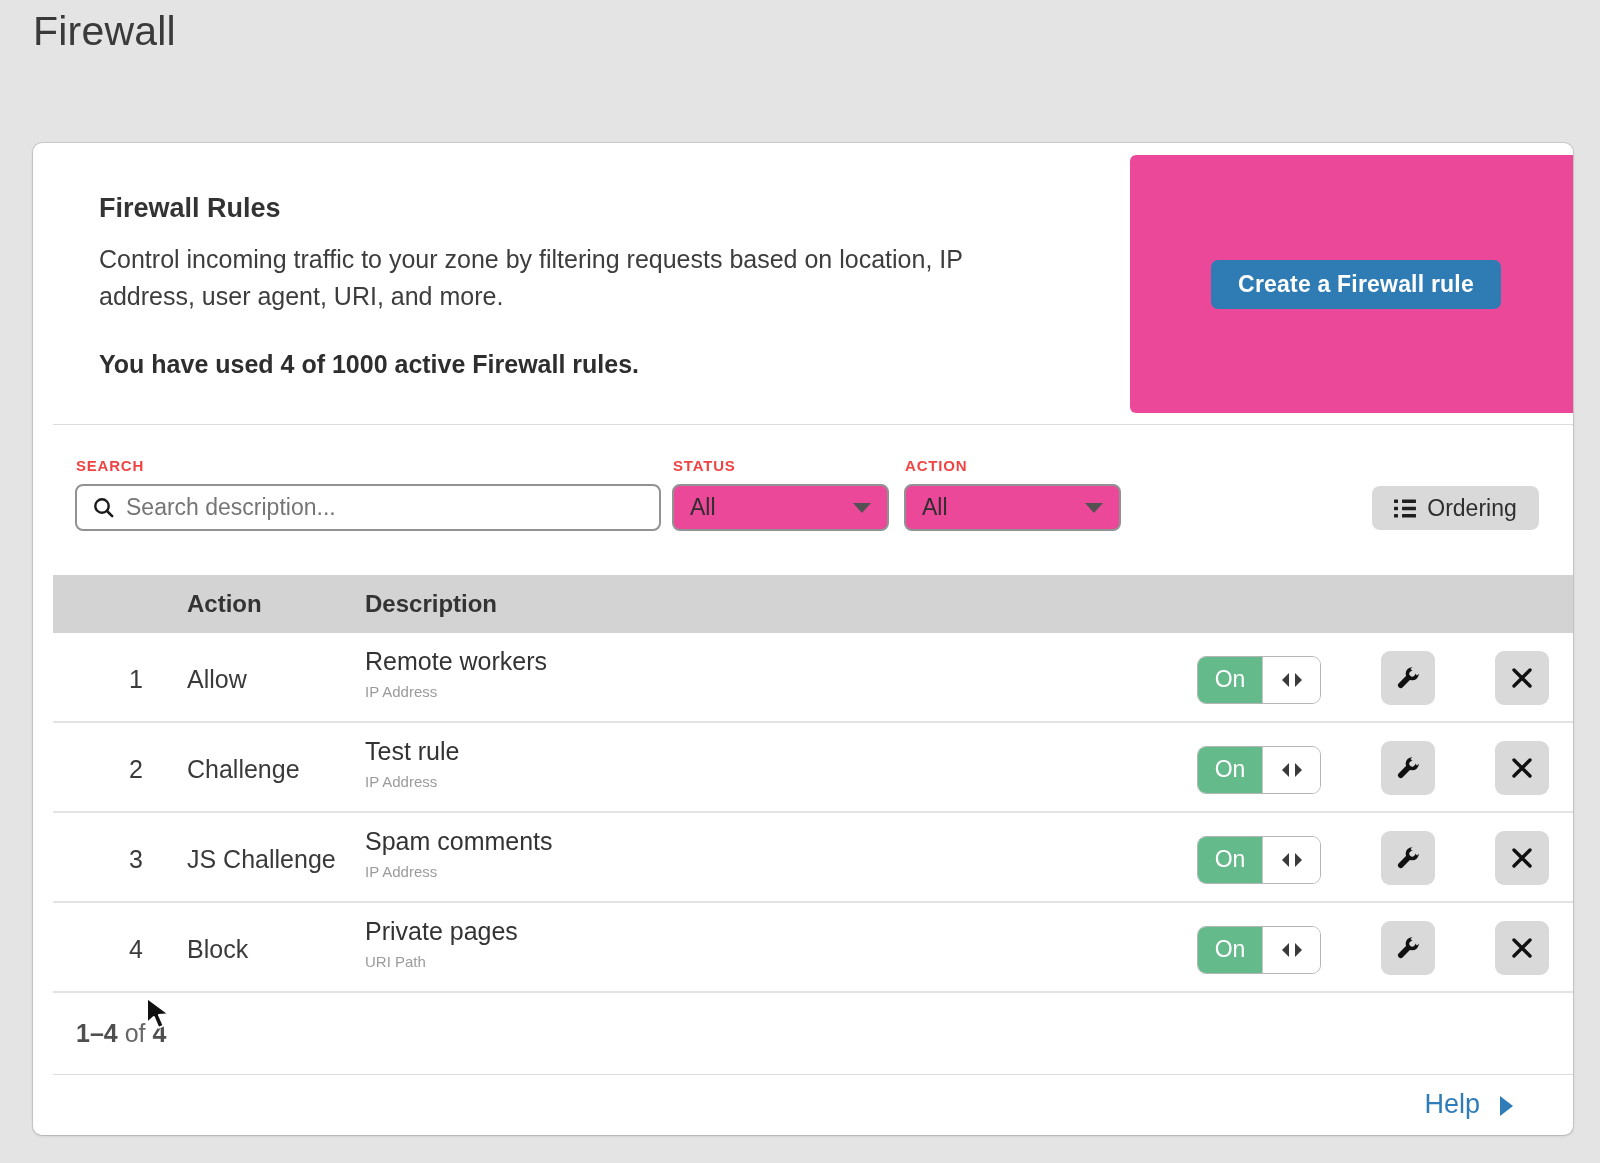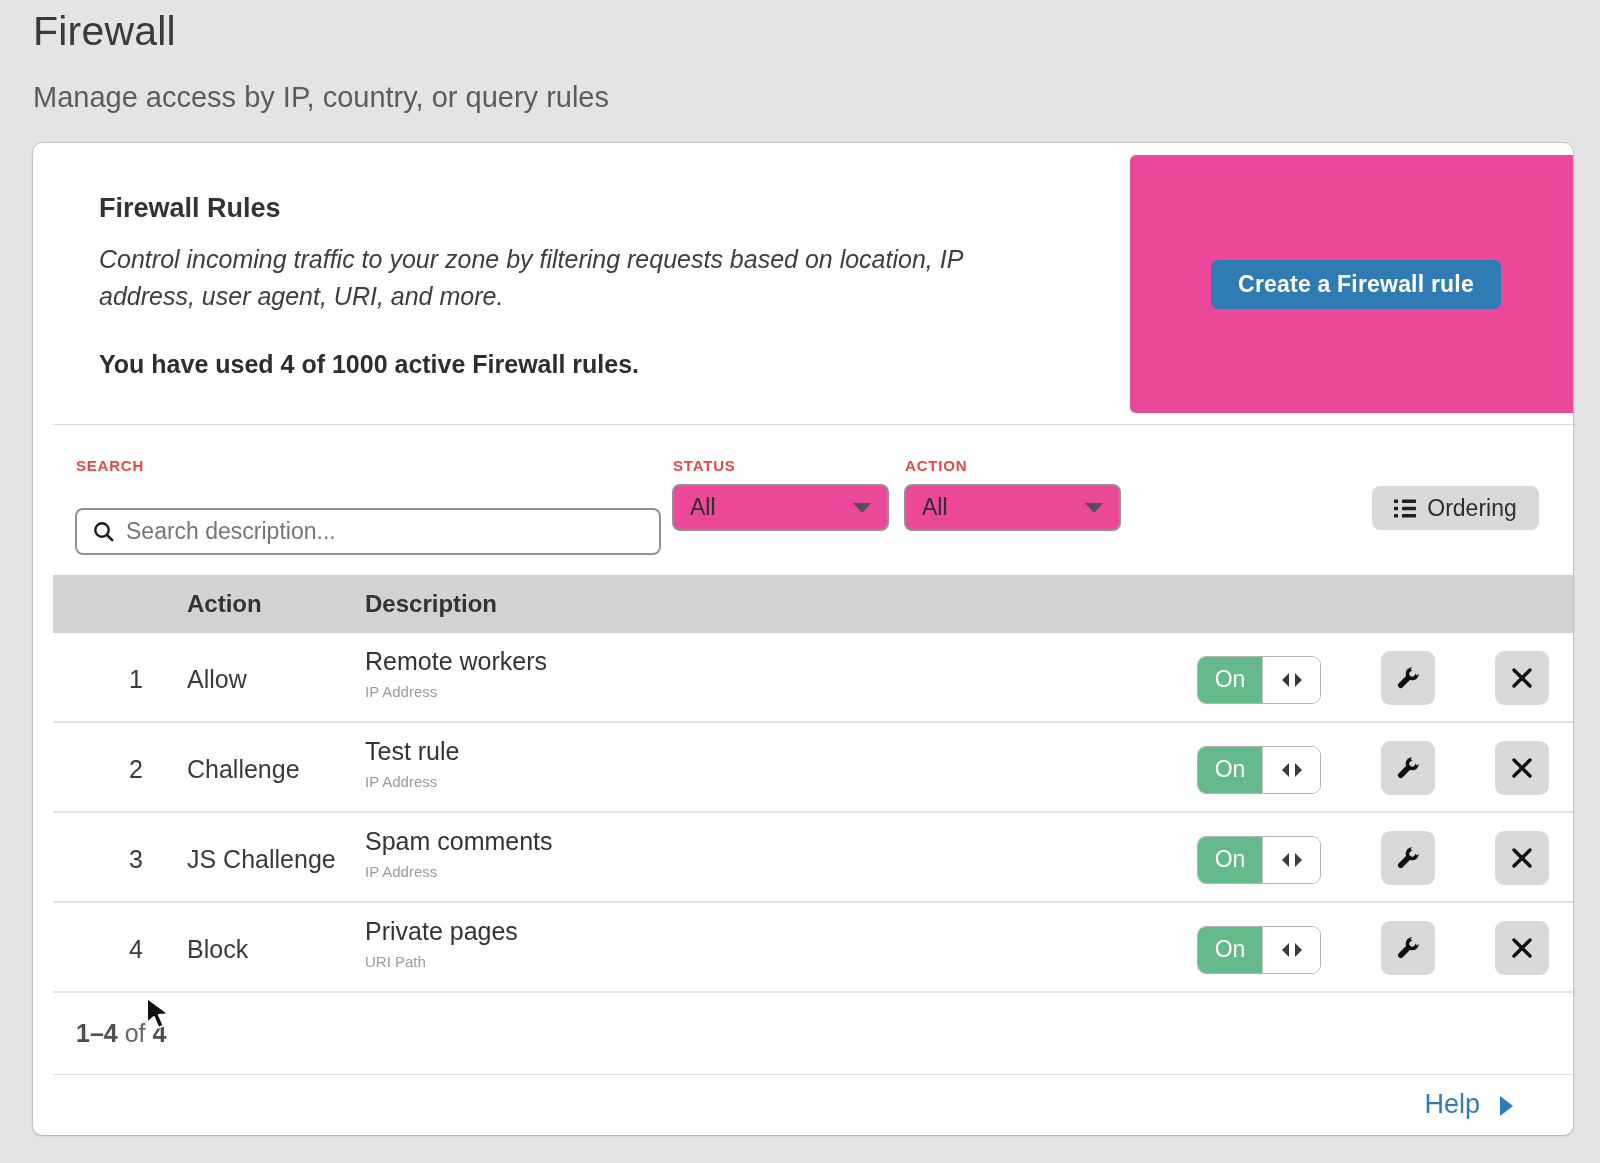--- a/index.html
+++ b/index.html
@@ -20,21 +20,21 @@
     position: absolute; left: 33px; top: 143px; width: 1540px; height: 992px;
     background: #ffffff; border-radius: 9px;
     box-shadow: 0 0 0 1px rgba(0,0,0,0.10), 0 1px 3px rgba(0,0,0,0.14);
     overflow: hidden;
     padding-left: 20px;
   }
 
   
   .intro-section { position: relative; height: 282px; border-bottom: 1px solid #dcdcdc; }
   .intro-heading { position: absolute; left: 46px; top: 50px; font-size: 27px; font-weight: 700; color: #333; }
-  .intro-desc { position: absolute; left: 46px; top: 98px; width: 960px; font-size: 25px; line-height: 37px; color: #3d3d3d; font-style: italic; }
+  .intro-desc { position: absolute; left: 46px; top: 98px; width: 960px; font-size: 25px; line-height: 37px; color: #3d3d3d; }
   .intro-usage { position: absolute; left: 46px; top: 207px; font-size: 25px; font-weight: 700; color: #2e2e2e; }
   .intro-right {
     position: absolute; left: 1077px; top: 12px; width: 452px; height: 258px;
     background: #ec4899; border-radius: 6px;
     display: flex; align-items: center; justify-content: center;
   }
   .create-btn {
     background: #2f7cb5; color: #fff; border: none; border-radius: 7px;
     font-family: inherit; font-size: 23px; font-weight: 600;
     padding: 11px 27px; cursor: pointer; letter-spacing: 0.2px;
@@ -42,21 +42,21 @@
 
   
   .filter-section { position: relative; height: 150px; }
   .filter-label { position: absolute; font-size: 15px; font-weight: 700; letter-spacing: 0.8px; color: #ef4444; top: 32px; }
   .lbl-search { left: 23px; }
   .lbl-status { left: 620px; }
   .lbl-action { left: 852px; }
   .search-box {
     position: absolute; left: 22px; top: 59px; width: 586px; height: 47px;
     border: 2px solid #929292; border-radius: 8px; background: #fff;
-    display: flex; align-items: center; padding-left: 15px; margin-top: 24px;
+    display: flex; align-items: center; padding-left: 15px;
   }
   .search-box input {
     border: none; outline: none; font-family: inherit; font-size: 23px; color: #333;
     flex: 1; margin-left: 10px; background: transparent;
   }
   .search-box input::placeholder { color: #757575; opacity: 1; }
   .select-box {
     position: absolute; top: 59px; height: 47px; width: 217px;
     border: 2px solid #929292; border-radius: 8px; background: #ec4899;
     display: flex; align-items: center; justify-content: space-between;
@@ -120,21 +120,20 @@
 
   .mouse-cursor { position: absolute; left: 145px; top: 997px; z-index: 50; pointer-events: none; }
 </style>
 </head>
 <body>
 
 <div class="page">
 
   <div class="page-header">
     <div class="page-title">Firewall</div>
-    <div class="page-subtitle">Manage access by IP, country, or query rules</div>
   </div>
 
   <div class="card">
 
     <div class="intro-section">
       <div class="intro-heading">Firewall Rules</div>
       <div class="intro-desc">Control incoming traffic to your zone by filtering requests based on location, IP address, user agent, URI, and more.</div>
       <div class="intro-usage">You have used 4 of 1000 active Firewall rules.</div>
       <div class="intro-right">
         <button class="create-btn">Create a Firewall rule</button>

